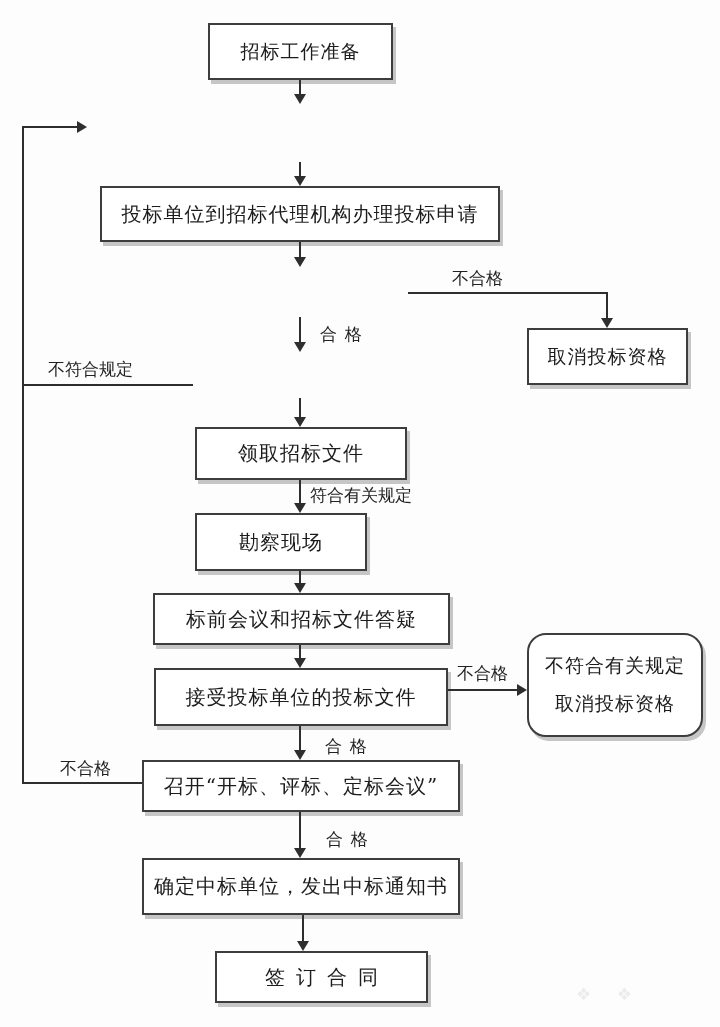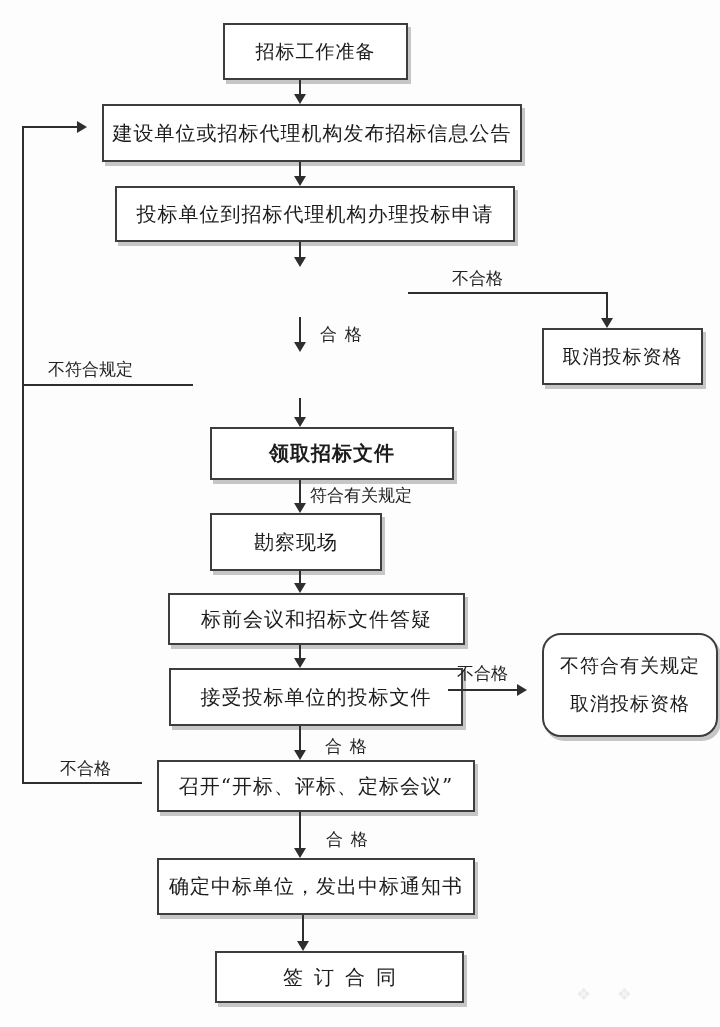--- a/index.html
+++ b/index.html
@@ -17,21 +17,20 @@
     border:2px solid #3d3d3d;
     box-shadow:3px 4px 0 #c6c6c6;
     display:flex;
     align-items:center;
     justify-content:center;
     text-align:center;
     font-size:20px;
     line-height:1.25;
     box-sizing:border-box;
     letter-spacing:1px;
-    margin-left:15px;
   }
   .node.two-line{flex-direction:column;gap:14px;font-size:19px;border-radius:19px;}
   .spread{letter-spacing:0.55em;text-indent:0.55em;}
   .hline,.vline{position:absolute;background:#2e2e2e;}
   .hline{height:2px;}
   .vline{width:2px;}
   .ah-down{
     position:absolute;width:0;height:0;
     border-left:6px solid transparent;
     border-right:6px solid transparent;
@@ -62,35 +61,32 @@
 </style>
 </head>
 <body>
 
 <div id="canvas">
 
   <div class="node" style="left:208px;top:23px;width:185px;height:57px;font-size:19px;">
     <span>招标工作准备</span>
   </div>
 
-  <div class="node" style="left:87px;top:104px;width:420px;height:58px;">
-    <span>建设单位或招标代理机构发布招标信息公告</span>
-  </div>
 
   <div class="node" style="left:100px;top:186px;width:400px;height:56px;">
     <span>投标单位到招标代理机构办理投标申请</span>
   </div>
 
 
   <div class="node" style="left:527px;top:328px;width:161px;height:57px;font-size:19px;">
     <span>取消投标资格</span>
   </div>
 
 
-  <div class="node" style="left:195px;top:427px;width:244px;height:53px;font-weight:bold;">
+  <div class="node" style="left:195px;top:427px;width:212px;height:53px;">
     <span>领取招标文件</span>
   </div>
 
   <div class="node" style="left:195px;top:513px;width:172px;height:58px;">
     <span>勘察现场</span>
   </div>
 
   <div class="node" style="left:153px;top:593px;width:297px;height:52px;">
     <span>标前会议和招标文件答疑</span>
   </div>
@@ -105,21 +101,21 @@
   </div>
 
   <div class="node" style="left:142px;top:760px;width:318px;height:52px;">
     <span>召开“开标、评标、定标会议”</span>
   </div>
 
   <div class="node" style="left:142px;top:858px;width:318px;height:57px;">
     <span>确定中标单位，发出中标通知书</span>
   </div>
 
-  <div class="node" style="left:200px;top:951px;width:249px;height:52px;">
+  <div class="node" style="left:215px;top:951px;width:213px;height:52px;">
     <span class="spread">签订合同</span>
   </div>
 
   <div class="vline" style="left:299px;top:80px;height:16px;"></div>
   <div class="ah-down" style="left:294px;top:94px;"></div>
 
   <div class="vline" style="left:299px;top:162px;height:16px;"></div>
   <div class="ah-down" style="left:294px;top:176px;"></div>
 
   <div class="vline" style="left:299px;top:242px;height:17px;"></div>

